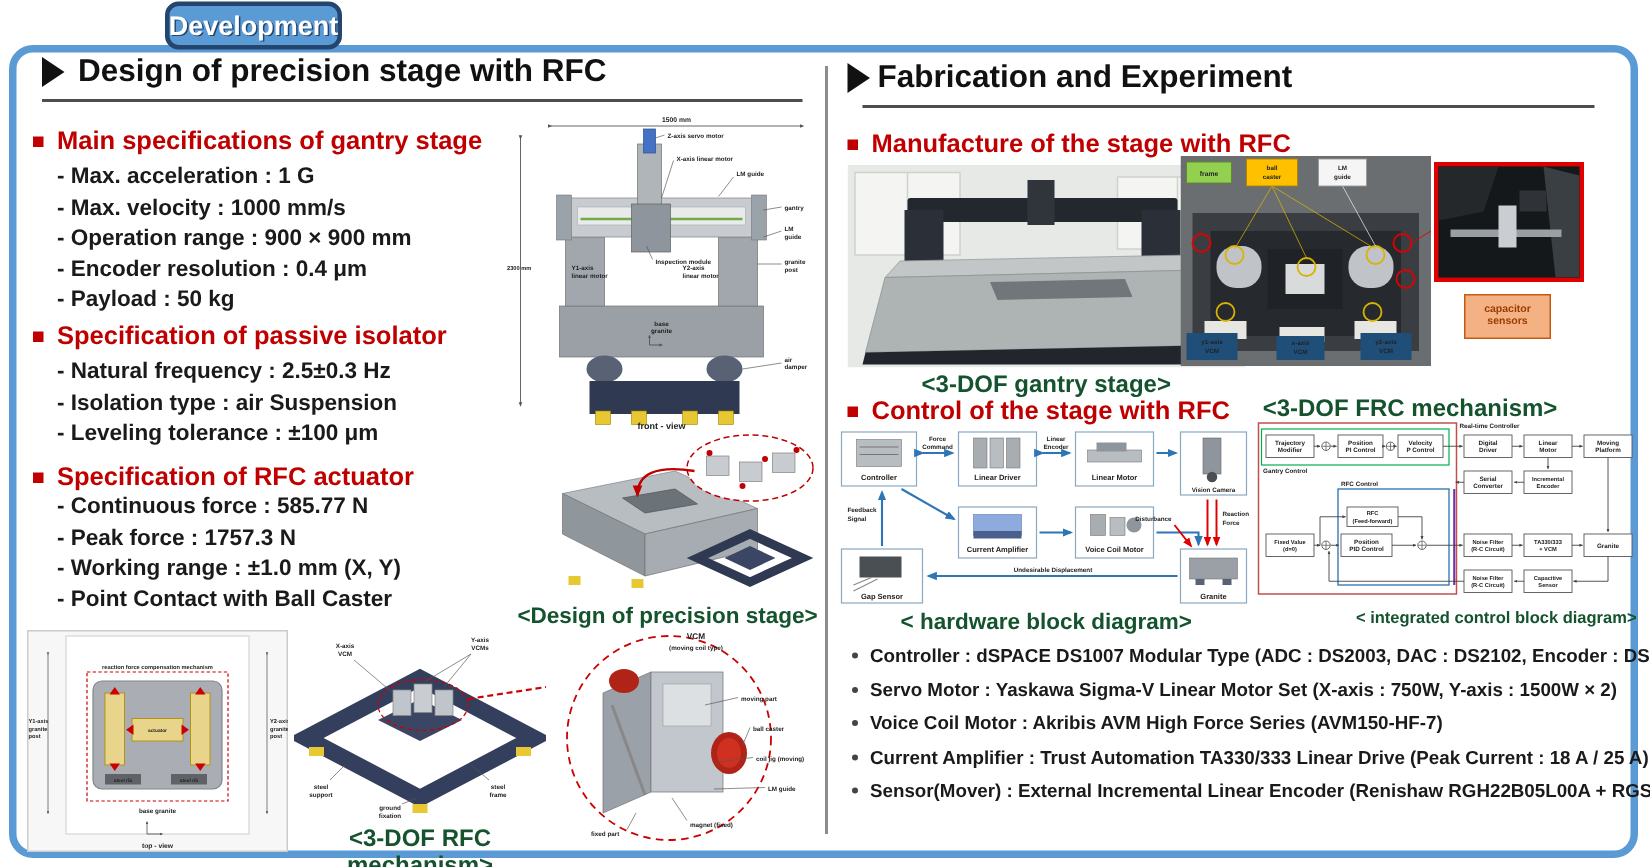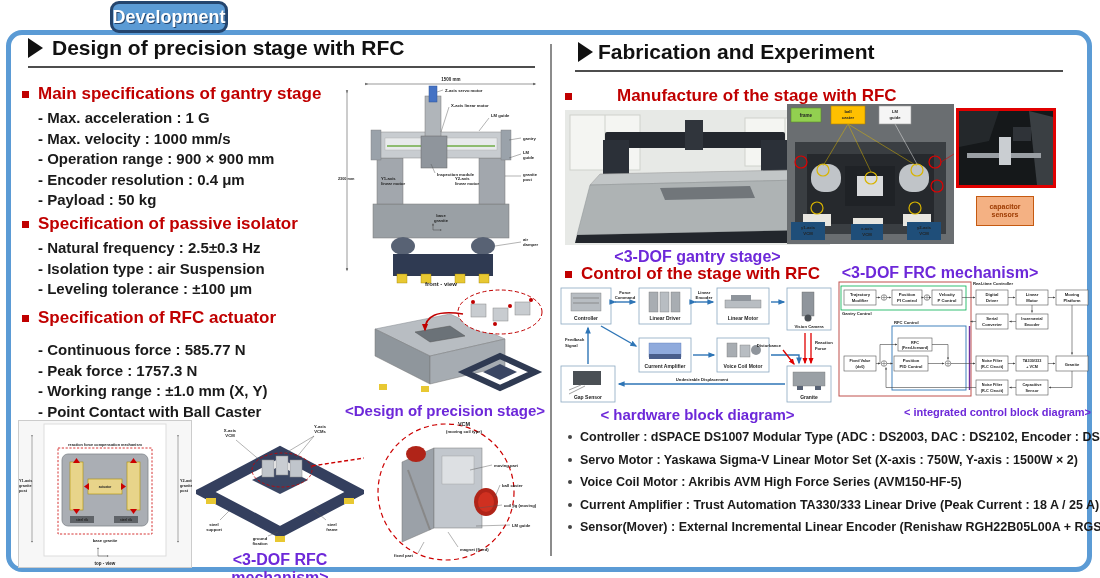--- a/index.html
+++ b/index.html
@@ -13,21 +13,21 @@
          color:#fff;font-size:18px;font-weight:700;z-index:5;
          text-shadow:1px 1px 0 #24456e;}
   .divider{left:550px;top:44px;width:2px;height:512px;background:#8c8c8c;}
   .sec-title{display:flex;align-items:center;font-size:21px;font-weight:700;color:#111;}
   .tri{width:0;height:0;border-left:15px solid #111;border-top:10px solid transparent;
        border-bottom:10px solid transparent;margin-right:9px;}
   .underline{height:2px;background:#4d4d4d;}
   .red-head{display:flex;align-items:center;font-size:17px;font-weight:700;color:#c00000;}
   .sq{width:7px;height:7px;background:#c00000;margin-right:9px;flex:0 0 auto;}
   .items div{font-size:15px;font-weight:700;color:#1a1a1a;line-height:20.5px;white-space:nowrap;}
-  .caption{font-weight:700;color:#6d28d9;text-align:center;}
+  .caption{font-weight:700;color:#14532d;text-align:center;}
   .bul{display:flex;gap:8px;margin-bottom:8.5px;font-size:12.5px;font-weight:700;line-height:14px;white-space:nowrap;}
   .dot{width:4px;height:4px;border-radius:50%;background:#444;margin-top:5px;flex:0 0 auto;}
   svg{font-family:"Liberation Sans",sans-serif;}
   svg text{fill:#222;font-weight:600;}
   .t32{font-size:3.2px;} .t38{font-size:3.8px;} .t42{font-size:4.2px;} .t45{font-size:4.5px;}
   .t5{font-size:5px;} .t55{font-size:5.5px;font-weight:700;} .t6{font-size:6px;font-weight:700;}
   .hwbox{fill:#fff;stroke:#8aa8c0;stroke-width:0.8;}
   .ctlbox{fill:#fff;stroke:#555;stroke-width:0.6;}
   .lead{stroke:#555;stroke-width:0.45;fill:none;}
   .inset{border:3px solid #e00000;background:#1a1d20;box-sizing:border-box;}
@@ -74,21 +74,21 @@
       <div>- Isolation type : air Suspension</div>
       <div>- Leveling tolerance : ±100 μm</div>
     </div>
   </div>
 
   <div class="abs" style="left:22px;top:308px;">
     <div class="red-head">
       <span class="sq"></span>
       <span>Specification of RFC actuator</span>
     </div>
-    <div class="items" style="margin:12px 0 0 16px;">
+    <div class="items" style="margin:0 0 0 16px;">
       <div>- Continuous force : 585.77 N</div>
       <div>- Peak force : 1757.3 N</div>
       <div>- Working range : ±1.0 mm (X, Y)</div>
       <div>- Point Contact with Ball Caster</div>
     </div>
   </div>
 
   <svg class="abs" style="left:337px;top:74px;" width="208" height="214" viewBox="0 0 208 214">
     <defs>
         <marker id="gA" markerWidth="6" markerHeight="6" refX="3" refY="3" orient="auto">
@@ -290,27 +290,27 @@
       <text x="140" y="97" class="t42">coil jig (moving)</text>
       <line class="lead" x1="146" y1="115" x2="112" y2="116"></line>
       <text x="148" y="117" class="t42">LM guide</text>
       <line class="lead" x1="94" y1="137" x2="84" y2="122"></line>
       <text x="96" y="141" class="t42">magnet (fixed)</text>
       <line class="lead" x1="54" y1="143" x2="60" y2="132"></line>
       <text x="30" y="147" class="t42">fixed part</text>
     </g>
   </svg>
 
-  <div class="abs sec-title" style="left:578px;top:40px;">
+  <div class="abs sec-title" style="left:565px;top:40px;">
     <span class="tri" style="margin-right:5px;"></span>
     <span>Fabrication and Experiment</span>
   </div>
   <div class="abs underline" style="left:575px;top:70px;width:488px;"></div>
 
-  <div class="abs red-head" style="left:565px;top:86px;gap:36px;">
+  <div class="abs red-head" style="left:565px;top:86px;">
     <span class="sq"></span>
     <span>Manufacture of the stage with RFC</span>
   </div>
 
   <svg class="abs" style="left:565px;top:110px;" width="265" height="135" viewBox="0 0 265 135">
     <rect width="265" height="135" fill="#e7e9e6"></rect>
     <rect x="5" y="5" width="70" height="55" fill="#f4f5f2" stroke="#cfd2cc"></rect>
     <line x1="40" y1="5" x2="40" y2="60" stroke="#cfd2cc"></line>
     <rect x="180" y="8" width="80" height="48" fill="#f4f5f2" stroke="#cfd2cc"></rect>
     <line x1="220" y1="8" x2="220" y2="56" stroke="#cfd2cc"></line>
@@ -605,21 +605,21 @@
     <div class="bul">
         <span class="dot"></span>
         <span>Controller : dSPACE DS1007 Modular Type (ADC : DS2003, DAC : DS2102, Encoder : DS3002)</span>
       </div>
     <div class="bul">
         <span class="dot"></span>
         <span>Servo Motor : Yaskawa Sigma-V Linear Motor Set (X-axis : 750W, Y-axis : 1500W × 2)</span>
       </div>
     <div class="bul">
         <span class="dot"></span>
-        <span>Voice Coil Motor : Akribis AVM High Force Series (AVM150-HF-5)</span>
+        <span>Voice Coil Motor : Akribis AVM High Force Series (AVM150-HF-7)</span>
       </div>
     <div class="bul">
         <span class="dot"></span>
         <span>Current Amplifier : Trust Automation TA330/333 Linear Drive (Peak Current : 18 A / 25 A)</span>
       </div>
     <div class="bul">
         <span class="dot"></span>
         <span>Sensor(Mover) : External Incremental Linear Encoder (Renishaw RGH22B05L00A + RGS20-S)</span>
       </div>
   </div>

